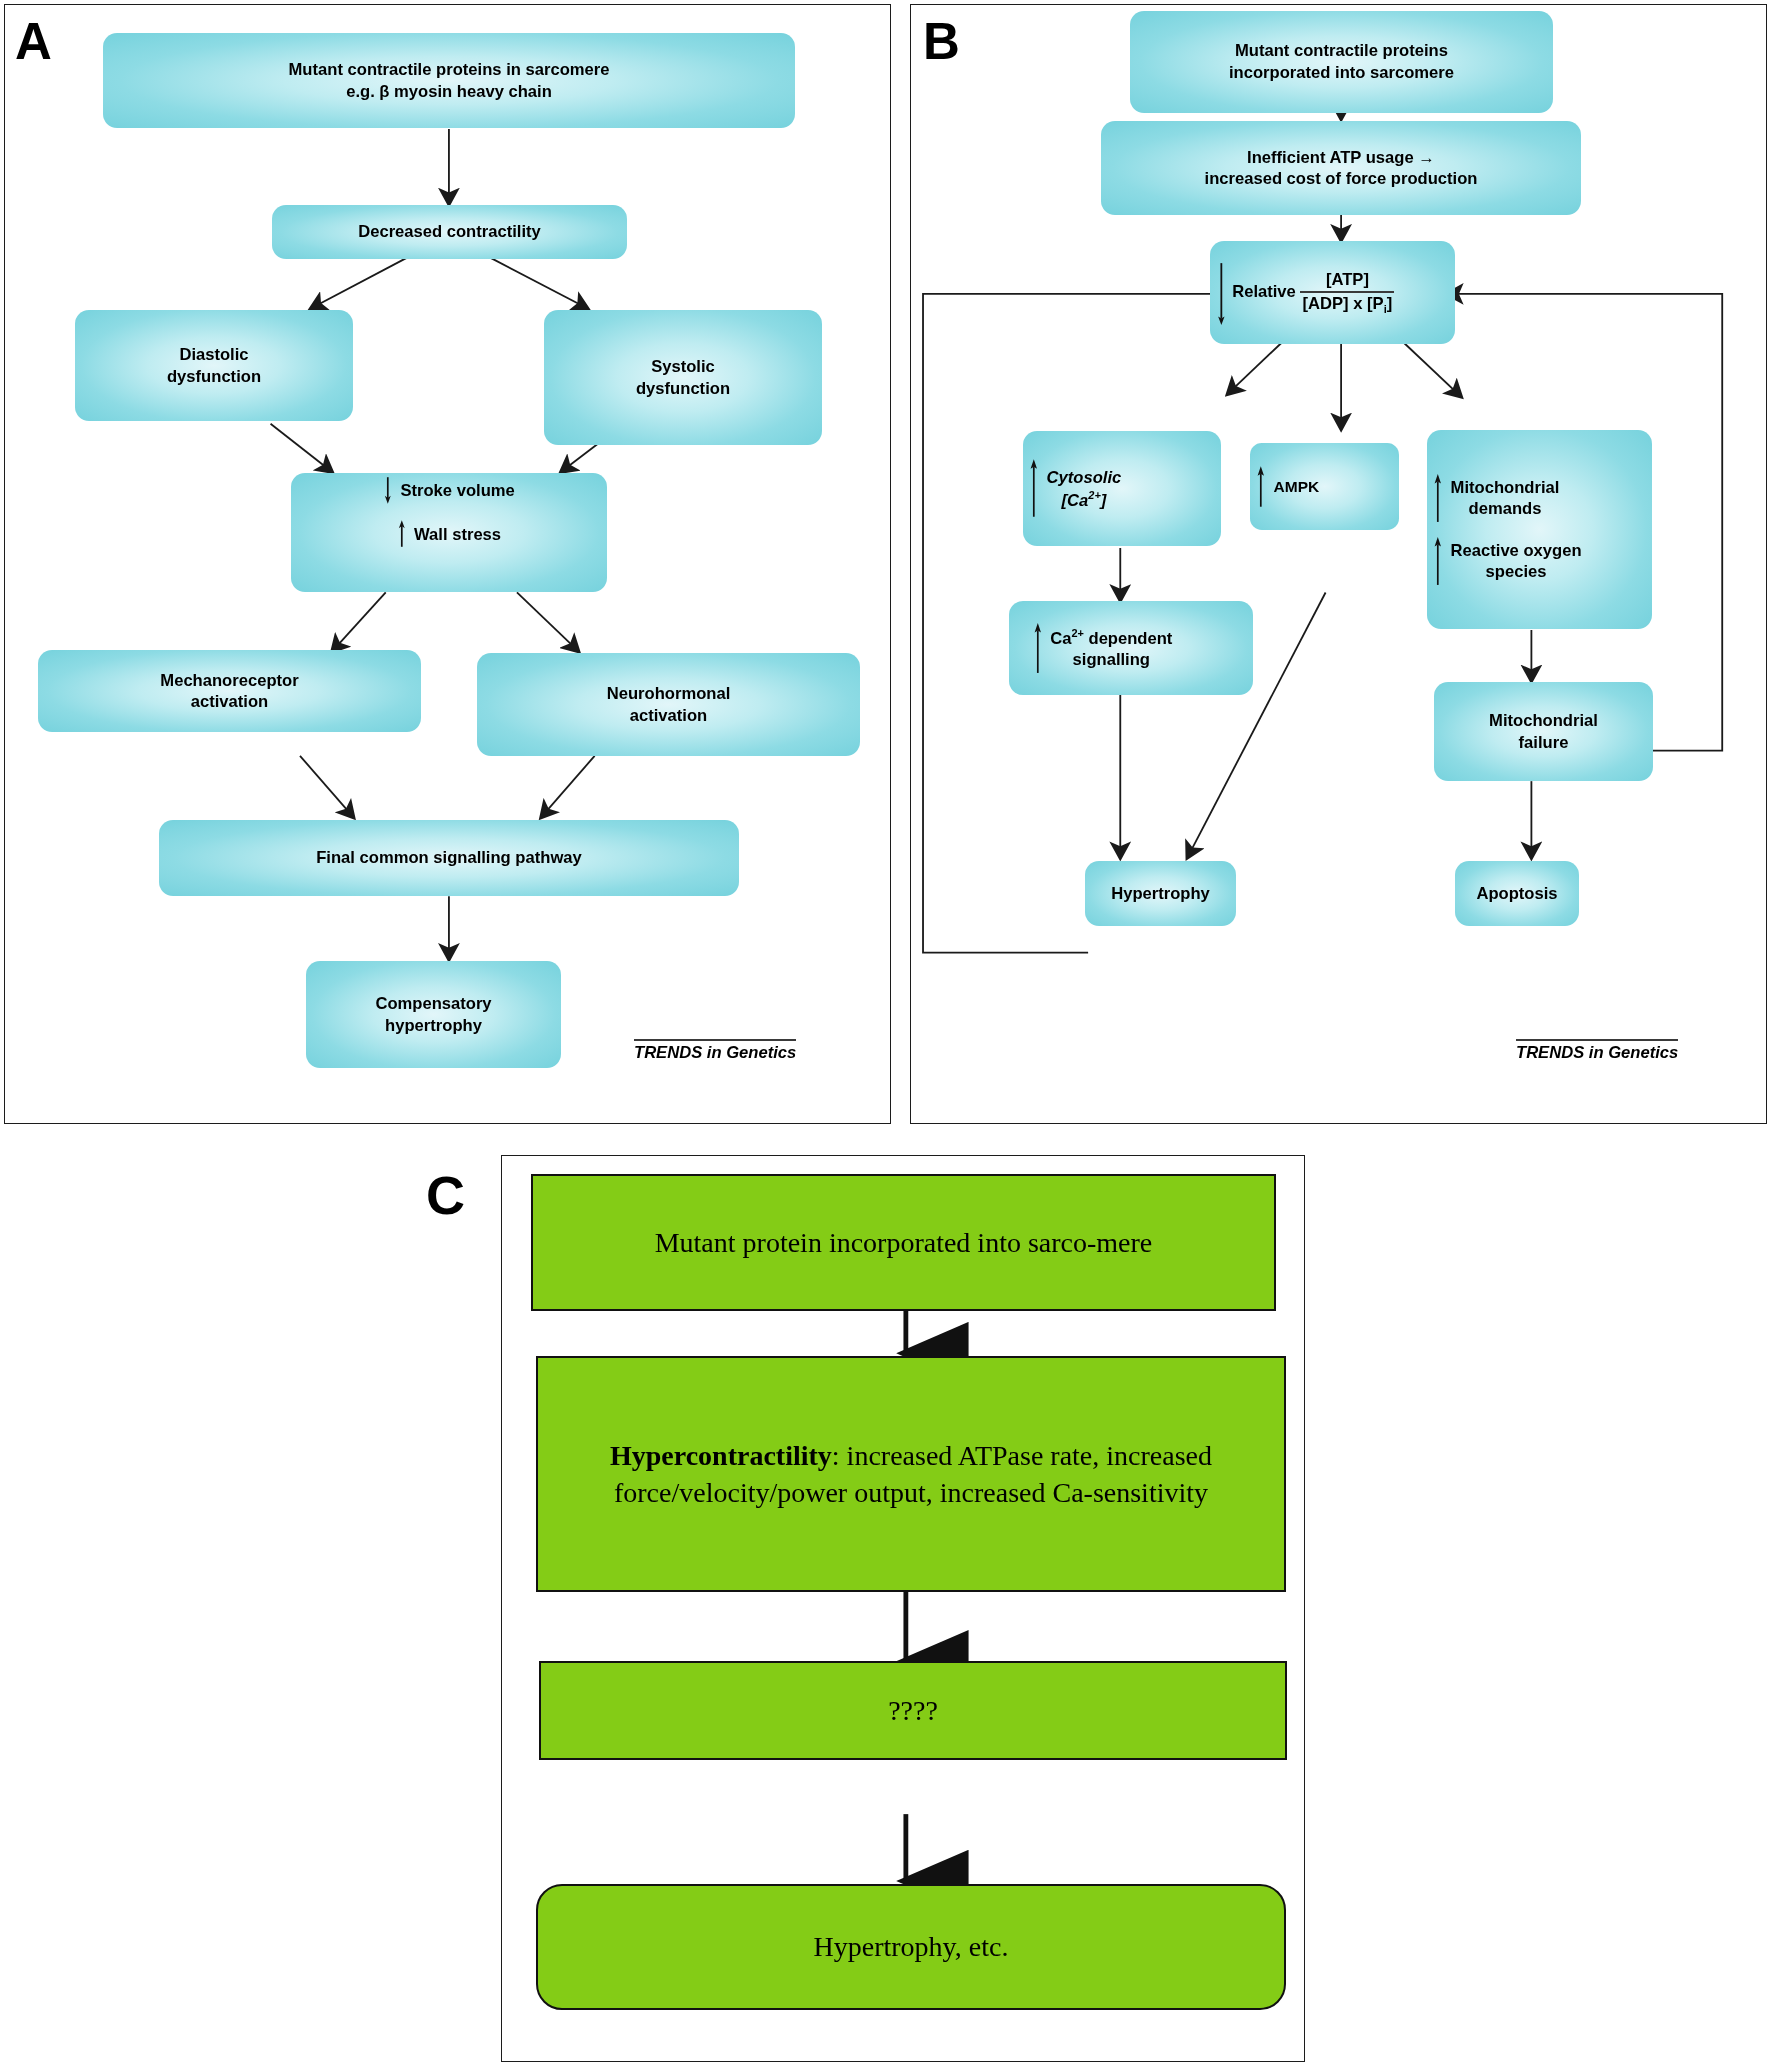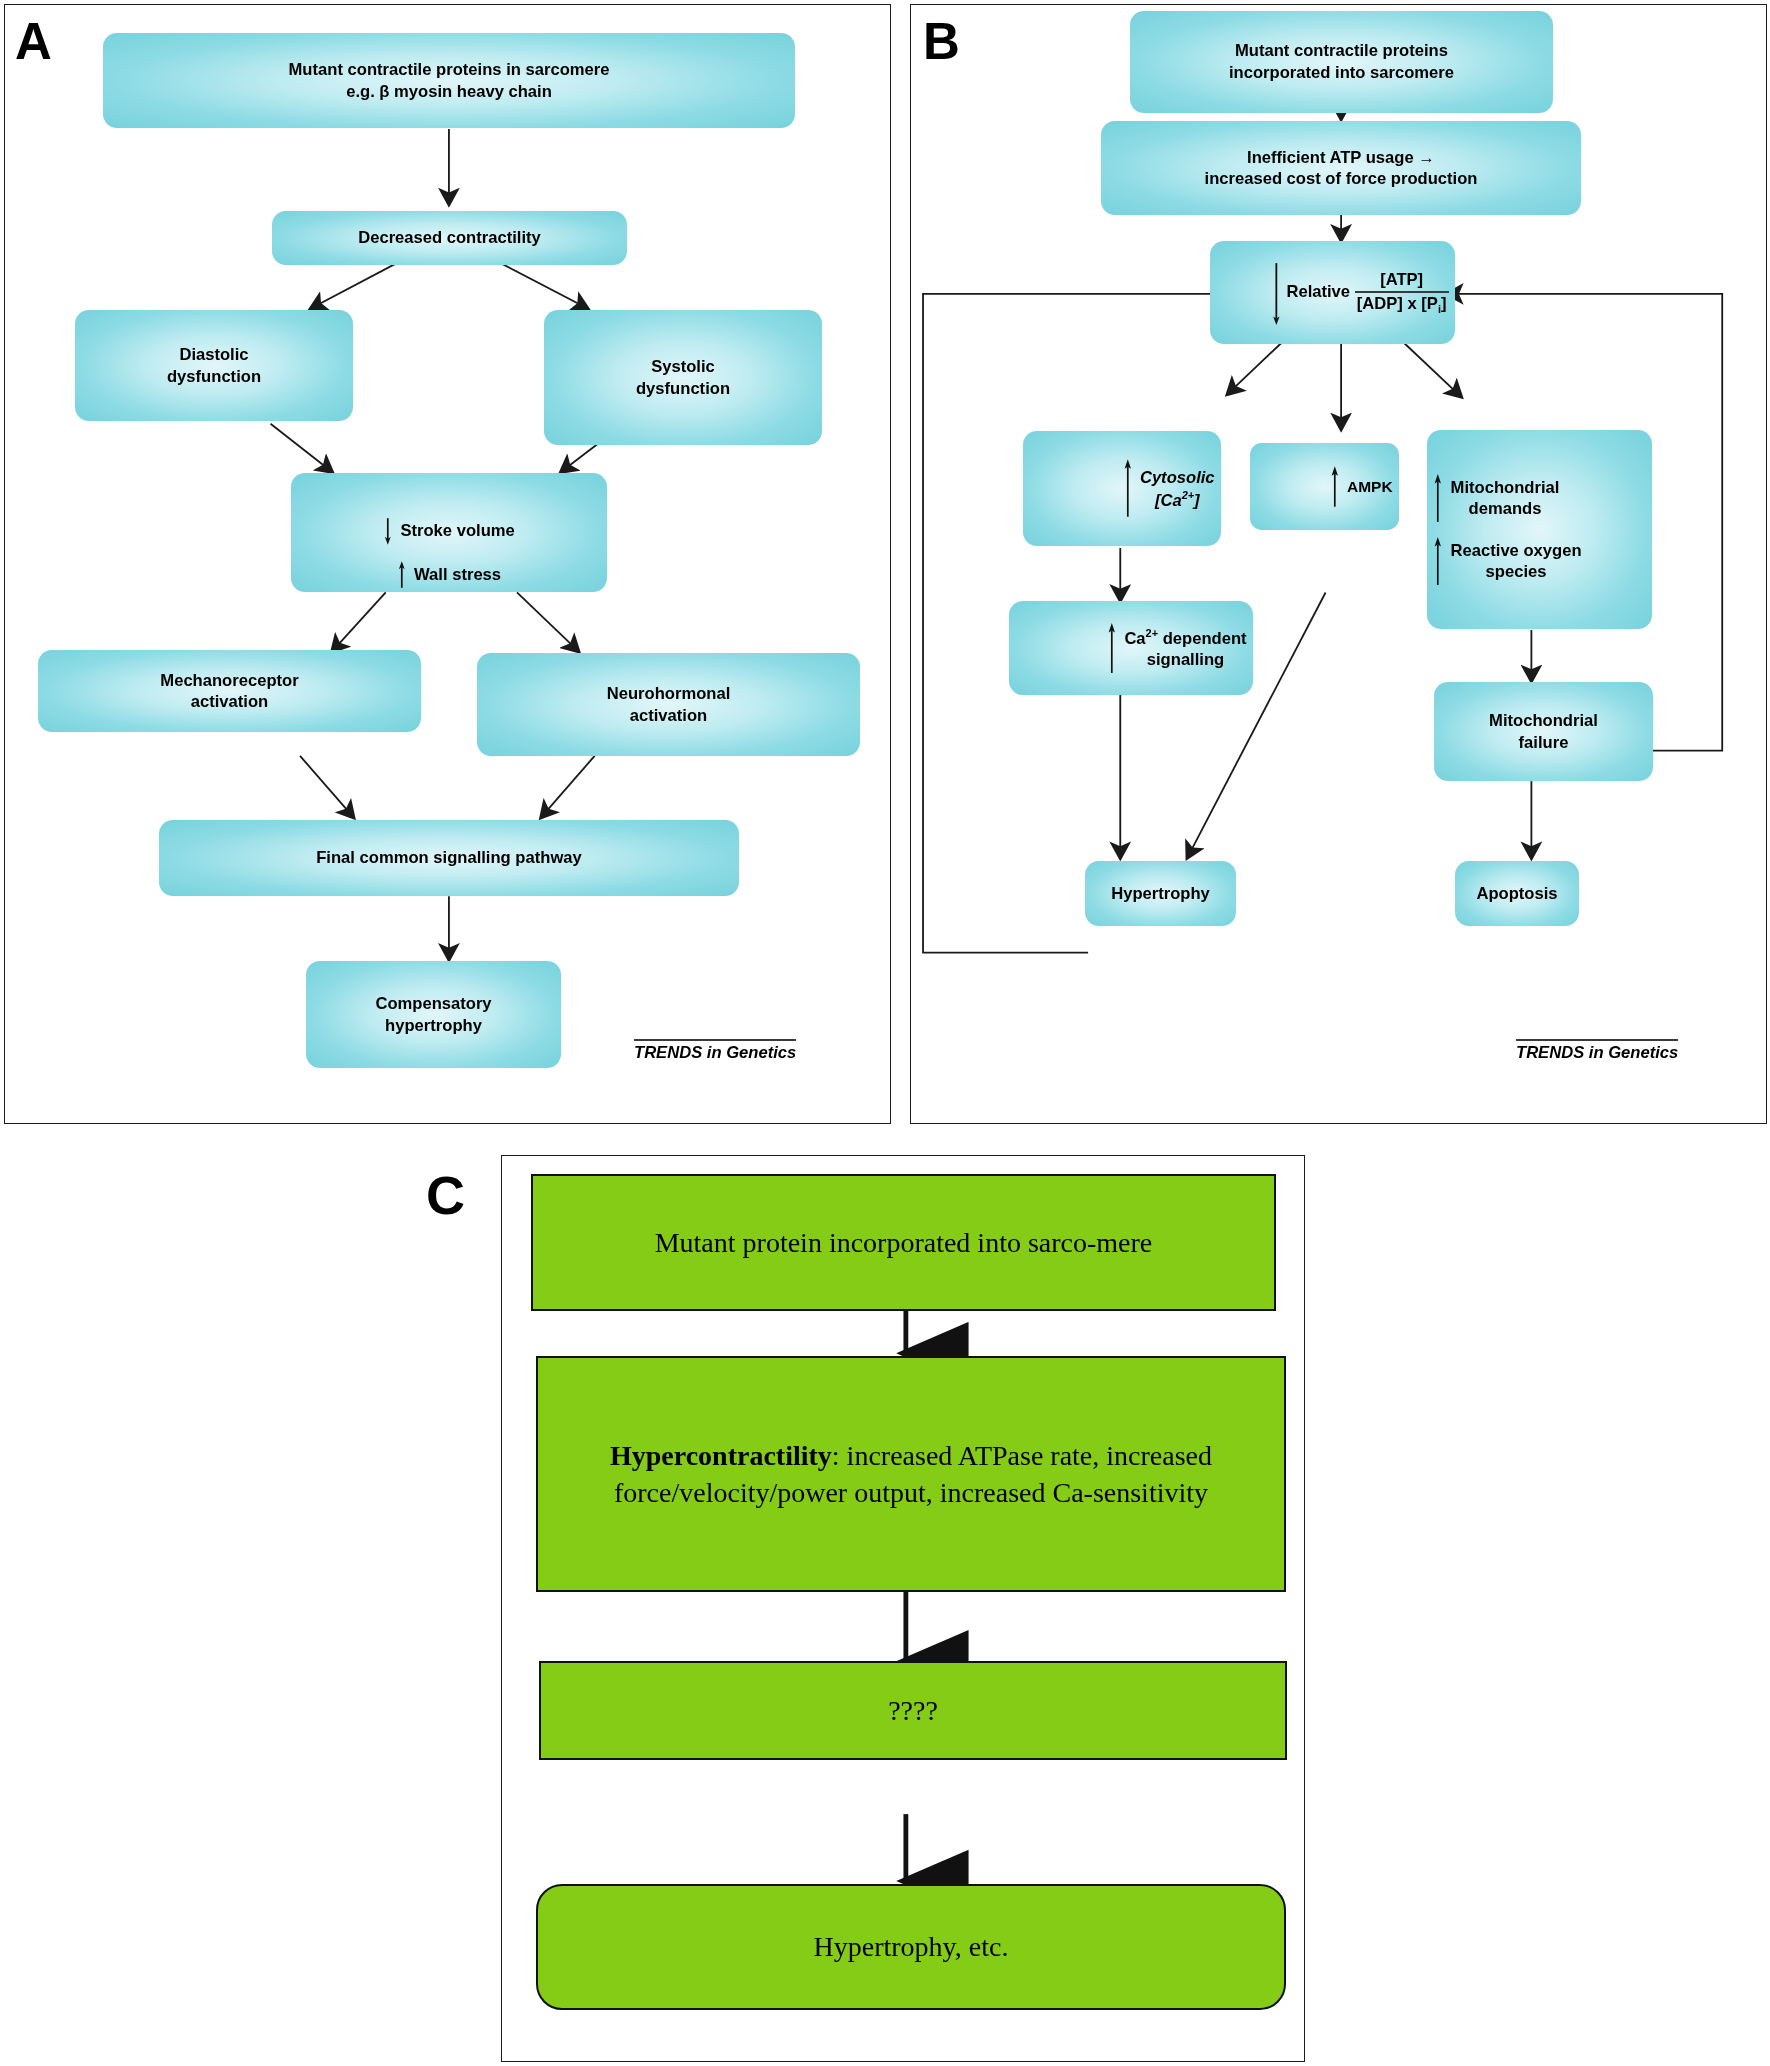--- a/index.html
+++ b/index.html
@@ -12,21 +12,21 @@
   #panel-b{left:910px;top:4.3px; width:857px; height:1120px;}
   #panel-c{left:501px;top:1155px;width:804px;height:907px;}
 
   .panel-letter{position:absolute;font-weight:bold;color:#000;line-height:1;}
   #letter-a{left:15px;  top:16px;  font-size:51px;font-family:"Liberation Sans",sans-serif;}
   #letter-b{left:923px;top:16px;  font-size:51px;font-family:"Liberation Sans",sans-serif;}
   #letter-c{left:426px; top:1168px;font-size:54px;font-family:"Liberation Sans",sans-serif;}
 
   
   .node{position:absolute;box-sizing:border-box;border-radius:14px;
-        display:flex;align-items:center;justify-content:flex-end;text-align:center;
+        display:flex;align-items:center;justify-content:flex-start;text-align:center;
         color:#000;font-weight:bold;font-size:16.6px;line-height:1.28;
         font-family:"Liberation Sans",sans-serif;
         background:radial-gradient(ellipse 70% 75% at 50% 50%,
                    #e2f6f9 0%, #bfecf1 34%, #8ddbe4 68%, #74d1dc 100%);
         padding:3.2px 6.4px;}
   .node .inner{display:block;width:100%;}
   .node.small{font-size:15.5px;border-radius:11.8px;}
 
   .arrowcell{display:inline-flex;align-items:center;justify-content:center;gap:5.4px;}
   .updown{display:inline-block;width:11.8px;text-align:center;font-weight:normal;}
@@ -82,21 +82,21 @@
   </g>
 </svg>
 
 <div class="node" style="left:103px;top:33px;width:692px;height:95px;">
   <span class="inner">
     <span>Mutant contractile proteins in sarcomere</span><br>
     <span>e.g. β myosin heavy chain</span>
   </span>
 </div>
 
-<div class="node" style="left:272px;top:205px;width:355px;height:54px;margin-top:6px;">
+<div class="node" style="left:272px;top:205px;width:355px;height:54px;">
   <span class="inner">Decreased contractility</span>
 </div>
 
 <div class="node" style="left:75px;top:310px;width:278px;height:111px;">
   <span class="inner">
     <span>Diastolic</span><br>
     <span>dysfunction</span>
   </span>
 </div>
 

